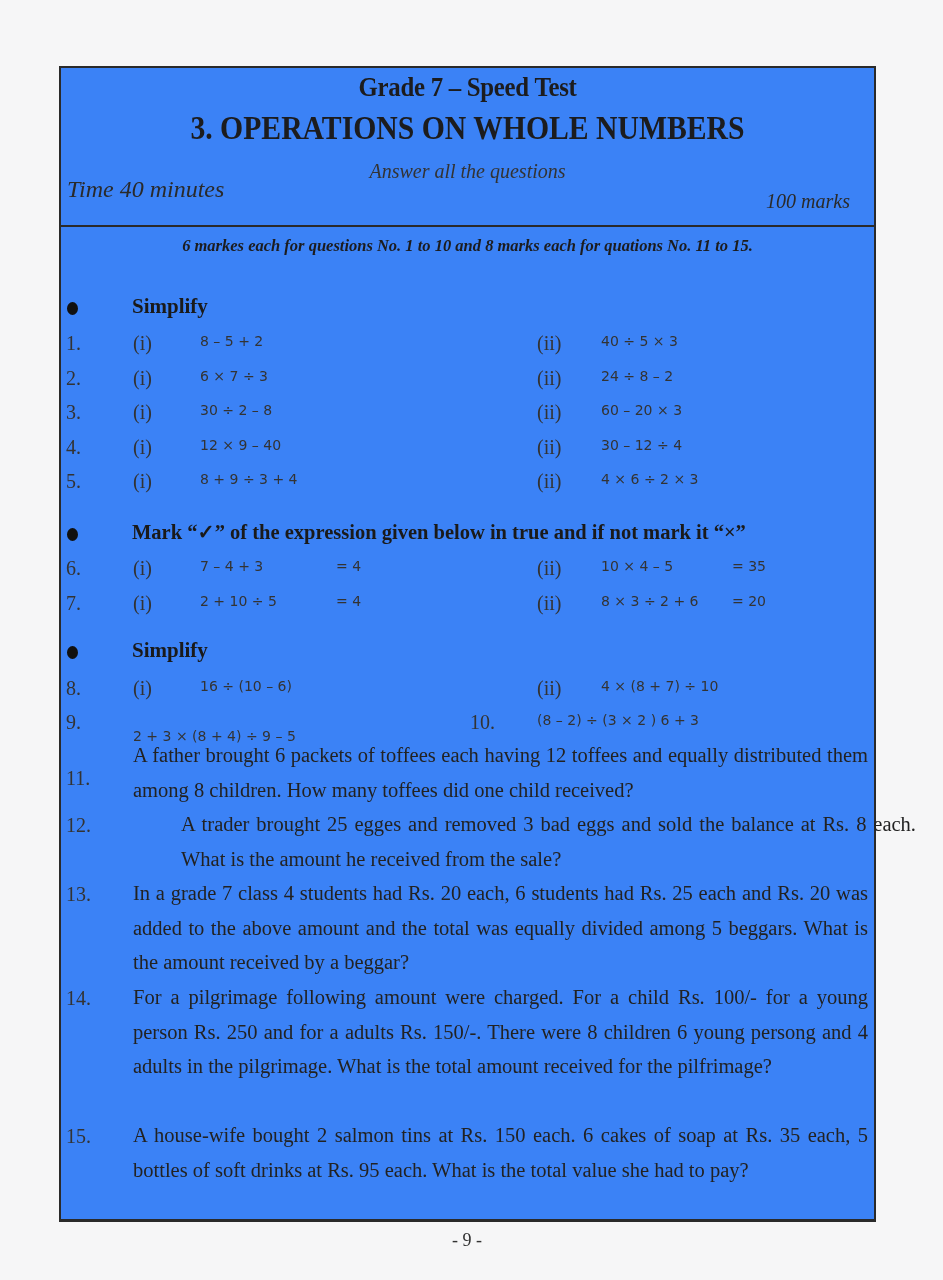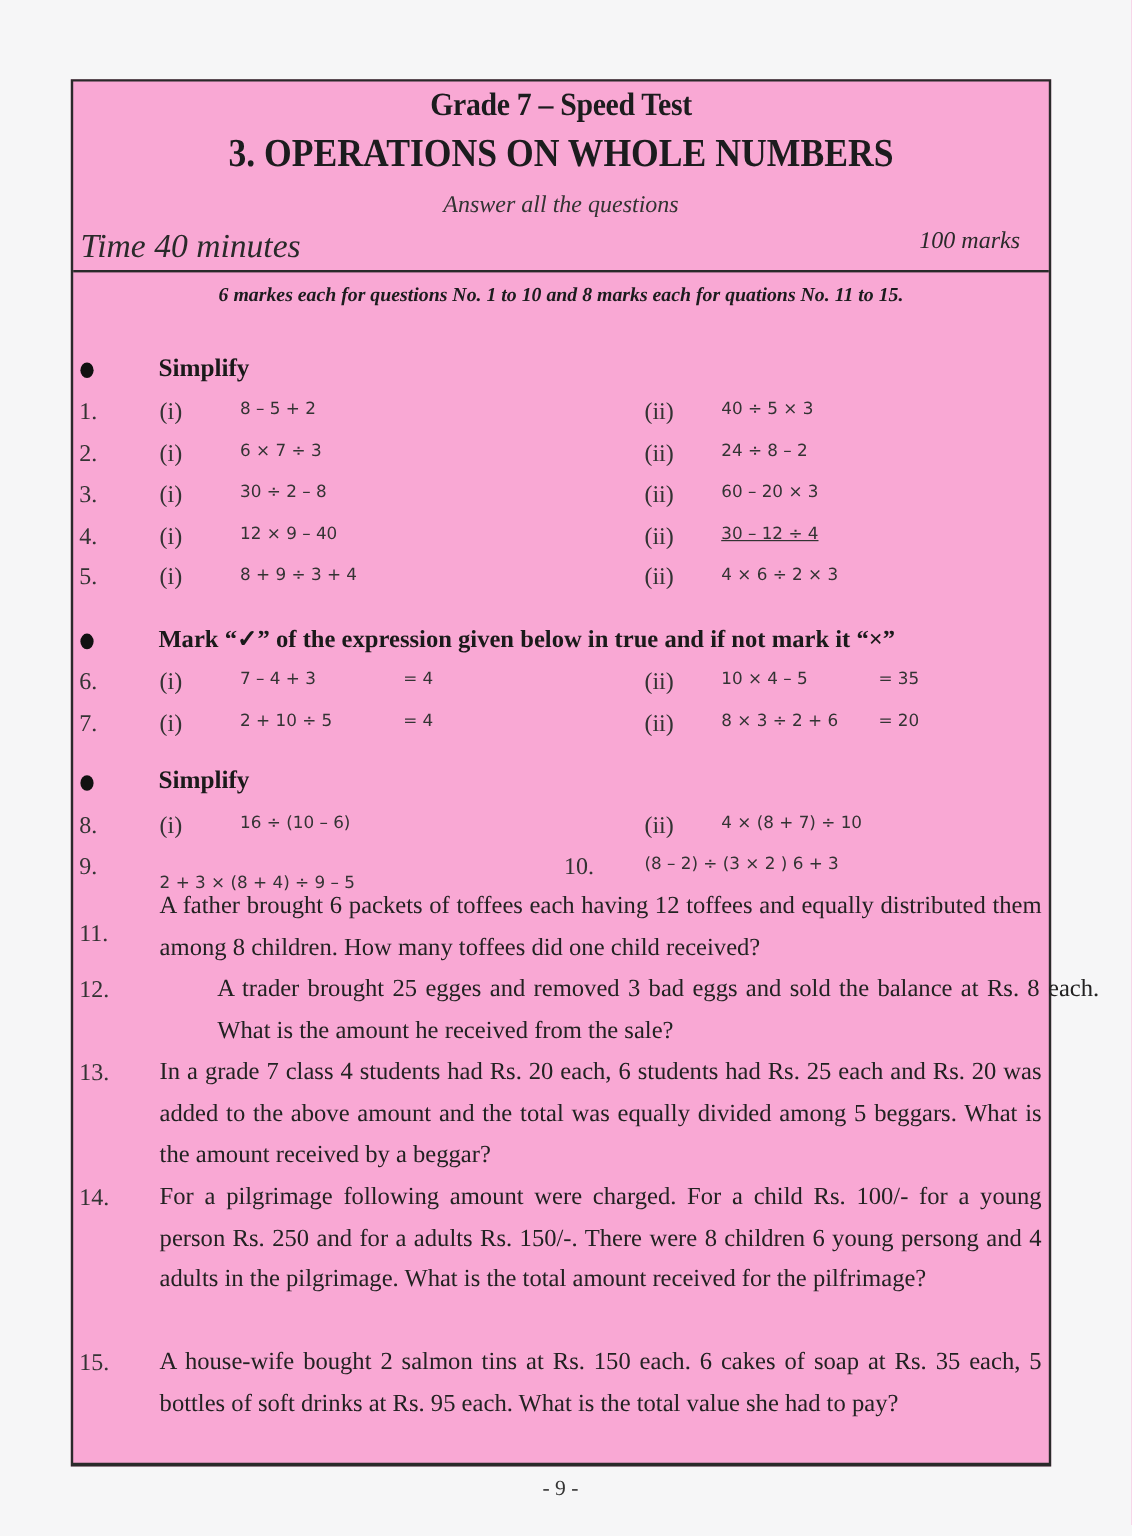--- a/index.html
+++ b/index.html
@@ -10,21 +10,21 @@
     overflow: hidden;
     color: #1c1c1e;
     font-family: "Liberation Sans", "DejaVu Sans", sans-serif;
   }
   .page-box {
     position: absolute;
     left: 59px; top: 66px;
     width: 817px; height: 1156px;
     border: 2px solid #2a2a2a;
     border-bottom-width: 3px;
-    background: #f9a8d4;
+    background: #3b82f6;
     box-sizing: border-box;
   }
   .header {
     position: absolute; left: 0; top: 0; right: 0; height: 157px;
     border-bottom: 2px solid #2a2a2a;
   }
   .grade-title {
     position: absolute; left: 0; right: 0; top: 4px;
     text-align: center;
     font-family: "Liberation Serif", "DejaVu Serif", serif;
@@ -38,23 +38,23 @@
     font-weight: bold; font-size: 33px;
     transform: scaleX(0.9);
   }
   .instruction {
     position: absolute; left: 0; right: 0; top: 92px;
     text-align: center;
     font-family: "Liberation Serif", "DejaVu Serif", serif;
     font-style: italic; font-size: 20px; color: #333;
   }
   .time-label {
-    position: absolute; left: 6px; top: 122px;
+    position: absolute; left: 6px; top: 108px;
     font-family: "Liberation Serif", "DejaVu Serif", serif;
-    font-style: italic; font-size: 28px; color: #2a2a2a;
+    font-style: italic; font-size: 24px; color: #2a2a2a;
   }
   .marks-label {
     position: absolute; right: 24px; top: 122px;
     font-family: "Liberation Serif", "DejaVu Serif", serif;
     font-style: italic; font-size: 20px; color: #2a2a2a;
   }
   .marks-note {
     position: absolute; left: 0; right: 0; top: 168px;
     text-align: center;
     font-family: "Liberation Serif", "DejaVu Serif", serif;
@@ -118,21 +118,21 @@
 <div class="abs num" style="left:66px; top:401px;">3.</div>
 <div class="abs roman" style="left:133px; top:401px;">(i)</div>
 <div class="abs expr" style="left:200px; top:402px;">30 ÷ 2 – 8</div>
 <div class="abs roman" style="left:537px; top:401px;">(ii)</div>
 <div class="abs expr" style="left:601px; top:402px;">60 – 20 × 3</div>
 
 <div class="abs num" style="left:66px; top:436px;">4.</div>
 <div class="abs roman" style="left:133px; top:436px;">(i)</div>
 <div class="abs expr" style="left:200px; top:437px;">12 × 9 – 40</div>
 <div class="abs roman" style="left:537px; top:436px;">(ii)</div>
-<div class="abs expr" style="left:601px; top:437px;text-decoration:underline;">30 – 12 ÷ 4</div>
+<div class="abs expr" style="left:601px; top:437px;">30 – 12 ÷ 4</div>
 
 <div class="abs num" style="left:66px; top:470px;">5.</div>
 <div class="abs roman" style="left:133px; top:470px;">(i)</div>
 <div class="abs expr" style="left:200px; top:471px;">8 + 9 ÷ 3 + 4</div>
 <div class="abs roman" style="left:537px; top:470px;">(ii)</div>
 <div class="abs expr" style="left:601px; top:471px;">4 × 6 ÷ 2  × 3</div>
 
 <div class="abs bullet" style="left:67px; top:528px;"></div>
 <div class="abs section-head" style="left:132px; top:520px; font-size:20.5px;">Mark “✓” of the expression given below in true and if not mark it “×”</div>
 

